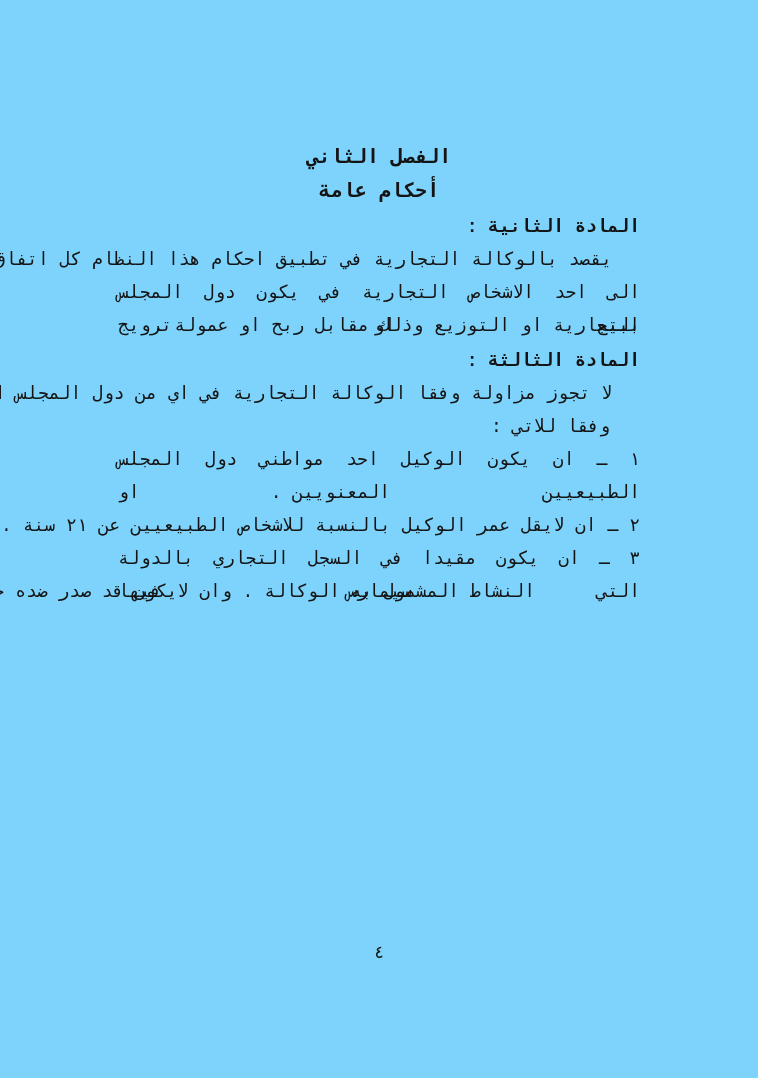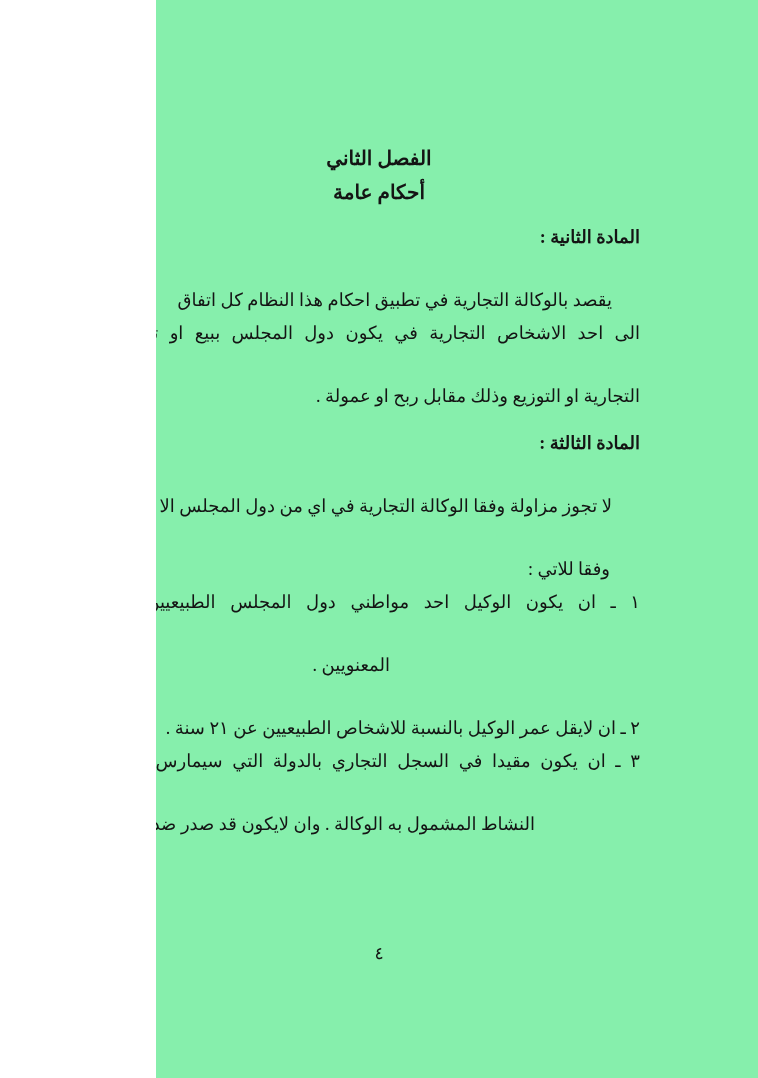--- a/index.html
+++ b/index.html
@@ -2,25 +2,25 @@
 <html lang="ar" dir="rtl"><head>
 <meta charset="utf-8">
 <style>
   html, body {
     margin: 0;
     padding: 0;
     background: #ffffff;
   }
   .page {
     position: relative;
-    width: 602px;
+    width: 758px;
     height: 1078px;
-    background: #86efac;
+    background: #7dd3fc;
     overflow: hidden;
-    font-family: Liberation Serif, serif;
+    font-family: Liberation Mono, monospace;
     color: #141414;
   }
   .text-block {
     position: absolute;
     top: 141px;
     right: 118px;
     width: 522px;
     direction: rtl;
     font-size: 18px;
   }
@@ -30,41 +30,40 @@
     font-weight: bold;
     font-size: 20px;
     height: 34px;
     line-height: 34px;
   }
   .article-heading {
     font-weight: bold;
     text-align: right;
     height: 33px;
     line-height: 33px;
-    margin-top: 12px;
+    margin-top: 2px;
   }
   .article-heading.second {
-    margin-top: 14px;
+    margin-top: 2px;
   }
   .tline {
     height: 33px;
     line-height: 33px;
     white-space: nowrap;
   }
   
   .just {
     white-space: normal;
     text-align: justify;
     text-align-last: justify;
     word-spacing: 2px;
   }
   
   .right {
     text-align: right;
-    margin-top: 30px;
   }
   .indent-first {
     text-indent: 28px;
   }
   .pad-30  { padding-left: 0; padding-right: 30px;  box-sizing: border-box; }
   .pad-105 { padding-right: 105px; box-sizing: border-box; }
   .pad-125 { padding-right: 125px; box-sizing: border-box; }
   .pad-250 { padding-right: 250px; box-sizing: border-box; }
   .page-number {
     position: absolute;

